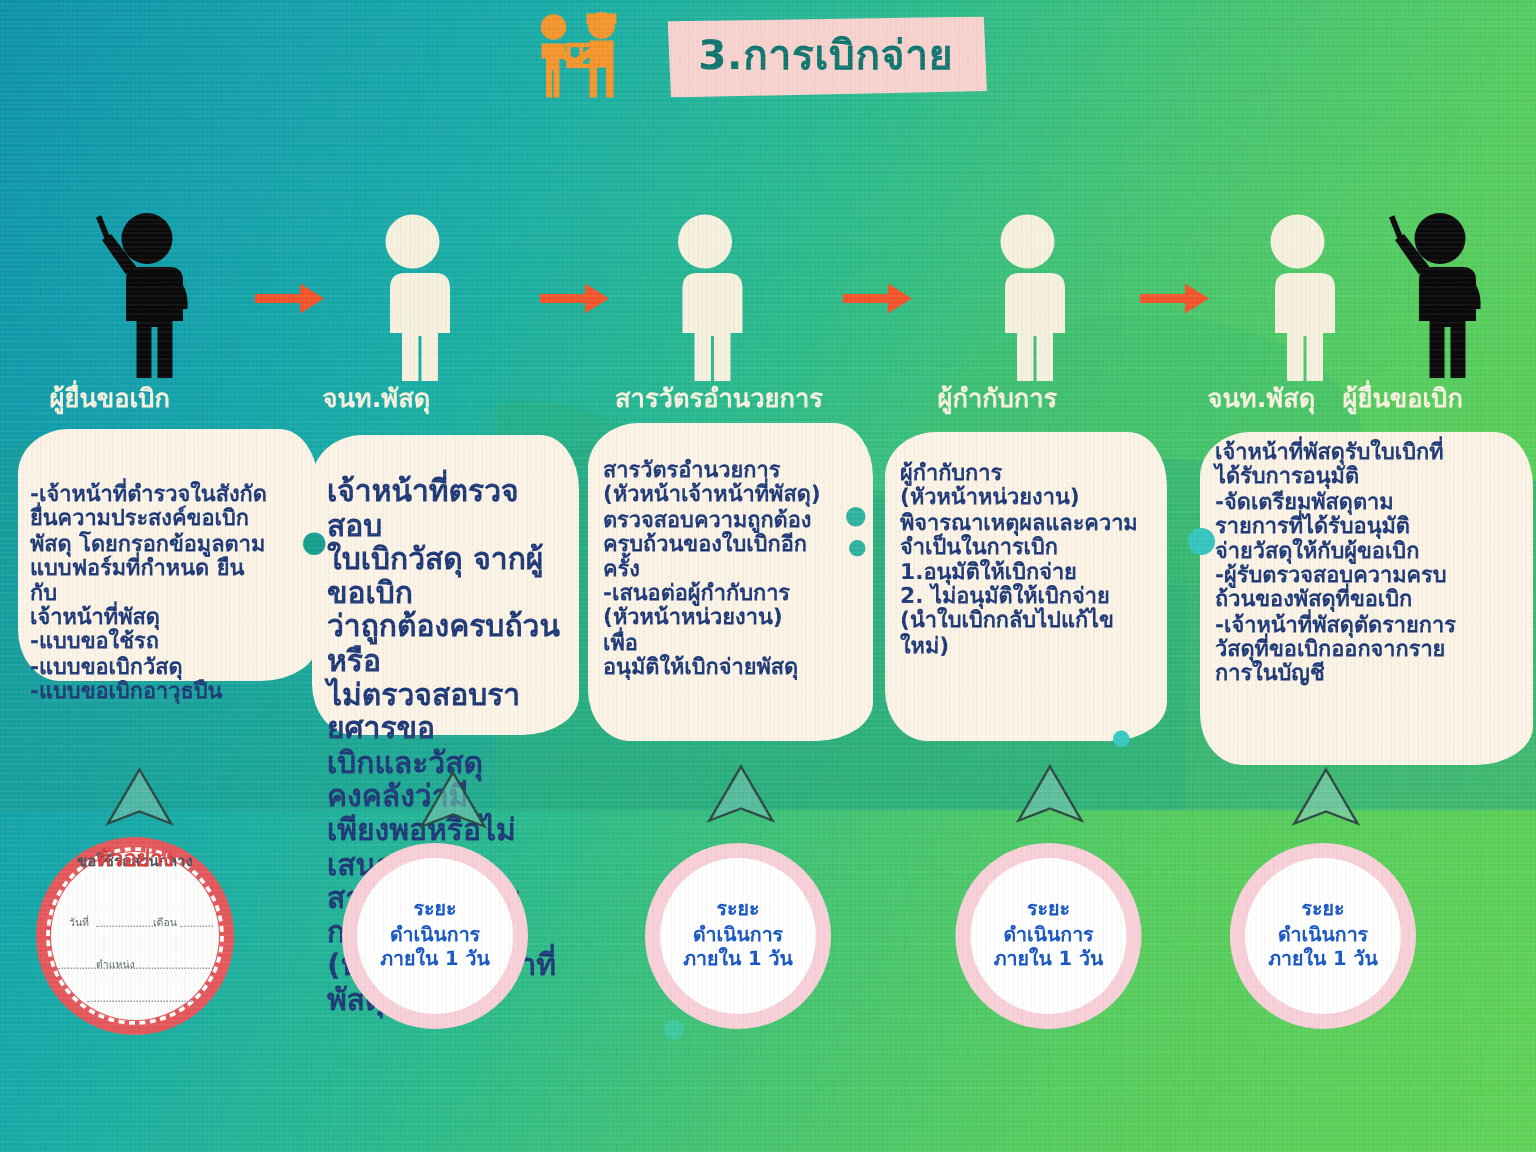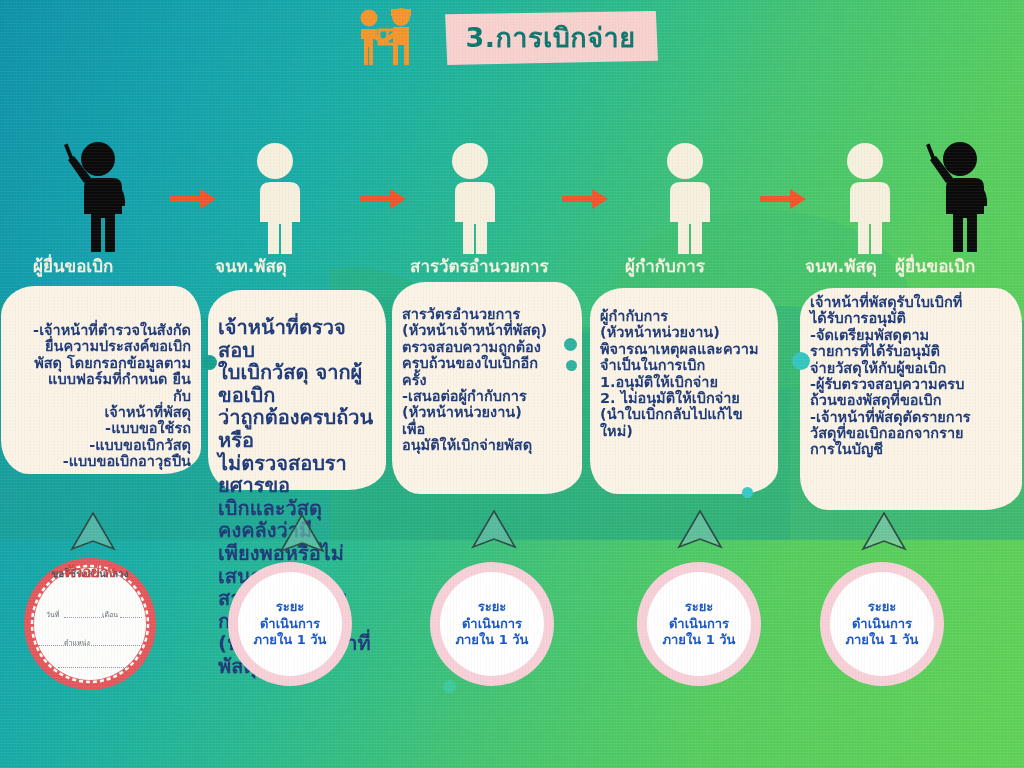--- a/index.html
+++ b/index.html
@@ -289,21 +289,21 @@
         <circle cx="60" cy="21" r="17"></circle>
         <path d="M45 40 h30 q9 0 9 9 v27 h-7 v38 h-10 v-34 h-4 v34 h-10 v-38 h-7 v-27 q0-9 9-9 z"></path>
         <path d="M46 45 l-16 -23 l6 -4 l17 22 z"></path>
         <path d="M32 22 l-6 -15 l3.5 -1.5 l6 15 z"></path>
         <path d="M78 46 q10 6 9 22 l-7 0 q0 -12 -7 -16 z"></path>
       </g>
     </svg>
     <div class="actor-label">ผู้ยื่นขอเบิก</div>
   </div>
 
-  <div class="card" style="left:1px; top:286px; width:200px; height:188px; padding:36px 10px 10px 8px; font-size:14.5px;text-align:right;">
+  <div class="card" style="left:12px; top:286px; width:200px; height:168px; padding:36px 10px 10px 8px; font-size:14.5px;">
     <div class="card-body">-เจ้าหน้าที่ตำรวจในสังกัด
 ยื่นความประสงค์ขอเบิก
 พัสดุ โดยกรอกข้อมูลตาม
 แบบฟอร์มที่กำหนด ยืน
 กับ
 เจ้าหน้าที่พัสดุ
 -แบบขอใช้รถ
 -แบบขอเบิกวัสดุ
 -แบบขอเบิกอาวุธปืน</div>
   </div>

